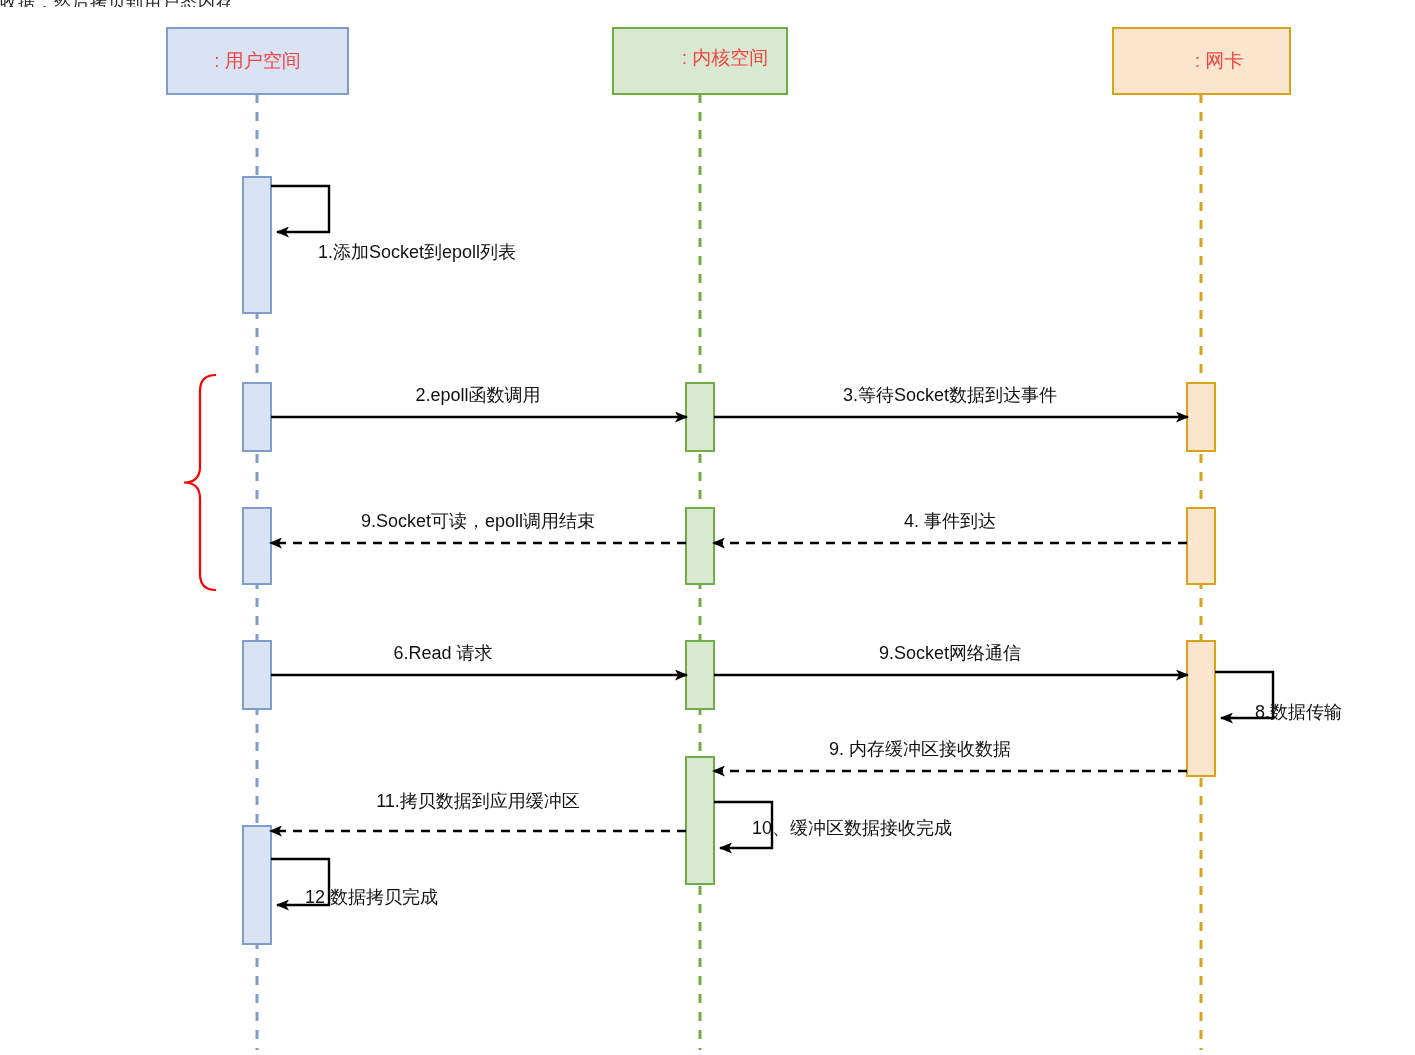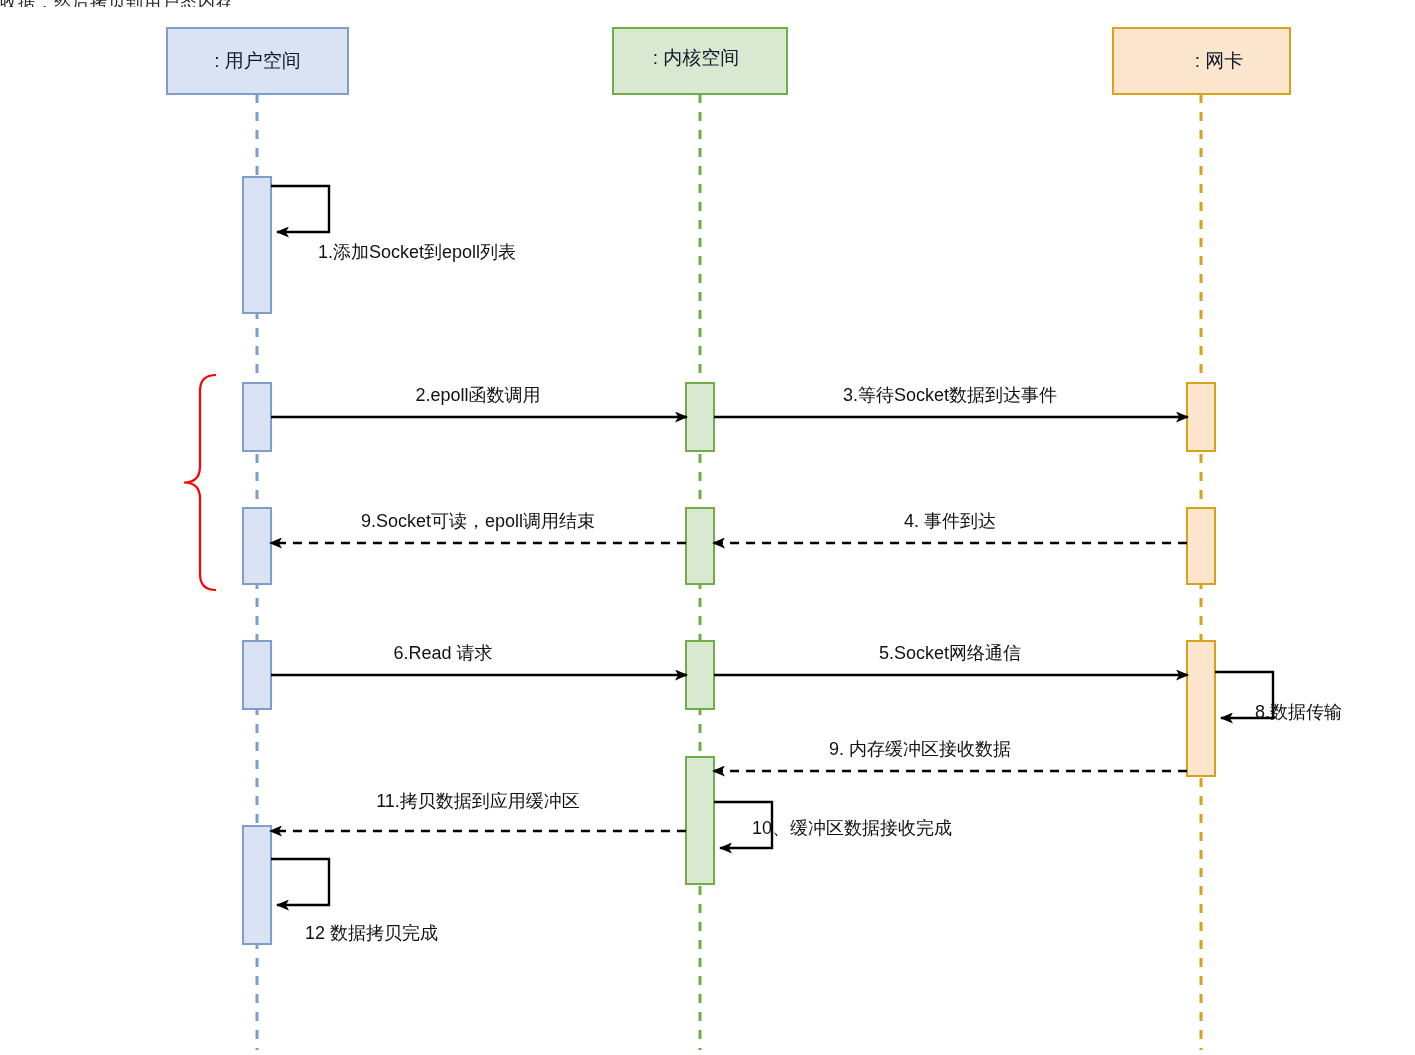--- a/index.html
+++ b/index.html
@@ -1,21 +1,21 @@
 <!DOCTYPE html>
 <html><head>
 <meta charset="utf-8">
 <style>
   html,body{margin:0;padding:0;background:#fff;}
   body{width:1415px;height:1055px;position:relative;overflow:hidden;
        font-family:"Liberation Sans","DejaVu Sans",sans-serif;}
   #stage{position:absolute;left:0;top:0;width:1415px;height:1055px;}
   svg#diagram{position:absolute;left:0;top:0;width:1415px;height:1055px;}
   .hdr-label{position:absolute;display:flex;align-items:center;justify-content:center;
-             font-size:19px;color:#0f172a;white-space:nowrap;}
+             font-size:19px;color:#ef4444;white-space:nowrap;}
   .msg-label{position:absolute;font-size:18px;color:#111;white-space:nowrap;}
   .msg-label.ctr{transform:translateX(-50%);text-align:center;}
   .note-red{position:absolute;color:#ff0000;font-size:17px;line-height:1.35;
             text-align:center;white-space:nowrap;}
   .topclip{position:absolute;left:0;top:-9px;font-size:17px;color:#222;
            letter-spacing:1px;white-space:nowrap;overflow:hidden;height:16px;width:230px;}
 </style>
 </head>
 <body>
 
@@ -67,32 +67,32 @@
       </g>
     <g id="g-brace">
         <path d="M216,375 Q200,375 200,391 L200,466.5
      Q200,482.5 184,482.5 Q200,482.5 200,498.5
      L200,574 Q200,590 216,590" fill="none" stroke="#ff0000" stroke-width="2.2"></path>
       </g>
   </svg>
 
   <div id="hdr-layer">
       <div class="hdr-label" style="left: 167px; top: 28px; width: 181px; height: 66px;">: 用户空间</div>
-      <div class="hdr-label" style="left: 609px; top: 28px; width: 174px; height: 59px;">: 内核空间</div>
+      <div class="hdr-label" style="left: 638px; top: 28px; width: 174px; height: 59px;">: 内核空间</div>
       <div class="hdr-label" style="left: 1113px; top: 28px; width: 212px; height: 66px;">: 网卡</div>
     </div>
   <div id="lbl-layer">
       <div class="msg-label" style="left: 318px; top: 240px;">1.添加Socket到epoll列表</div>
       <div class="msg-label ctr" style="left: 478px; top: 383px;">2.epoll函数调用</div>
       <div class="msg-label ctr" style="left: 950px; top: 383px;">3.等待Socket数据到达事件</div>
       <div class="msg-label ctr" style="left: 950px; top: 509px;">4. 事件到达</div>
       <div class="msg-label ctr" style="left: 478px; top: 509px;">9.Socket可读，epoll调用结束</div>
       <div class="msg-label ctr" style="left: 443px; top: 641px;">6.Read 请求</div>
-      <div class="msg-label ctr" style="left: 950px; top: 641px;">5.Socket网络通信</div>
+      <div class="msg-label ctr" style="left: 950px; top: 641px;">9.Socket网络通信</div>
       <div class="msg-label" style="left: 1255px; top: 700px;">8.数据传输</div>
       <div class="msg-label ctr" style="left: 920px; top: 737px;">9. 内存缓冲区接收数据</div>
       <div class="msg-label" style="left: 752px; top: 816px;">10、缓冲区数据接收完成</div>
       <div class="msg-label ctr" style="left: 478px; top: 789px;">11.拷贝数据到应用缓冲区</div>
-      <div class="msg-label" style="left: 305px; top: 885px; margin-top: 36px;">12 数据拷贝完成</div>
+      <div class="msg-label" style="left: 305px; top: 885px;">12 数据拷贝完成</div>
     </div>
 
 
 </div>
 
 </body></html>

